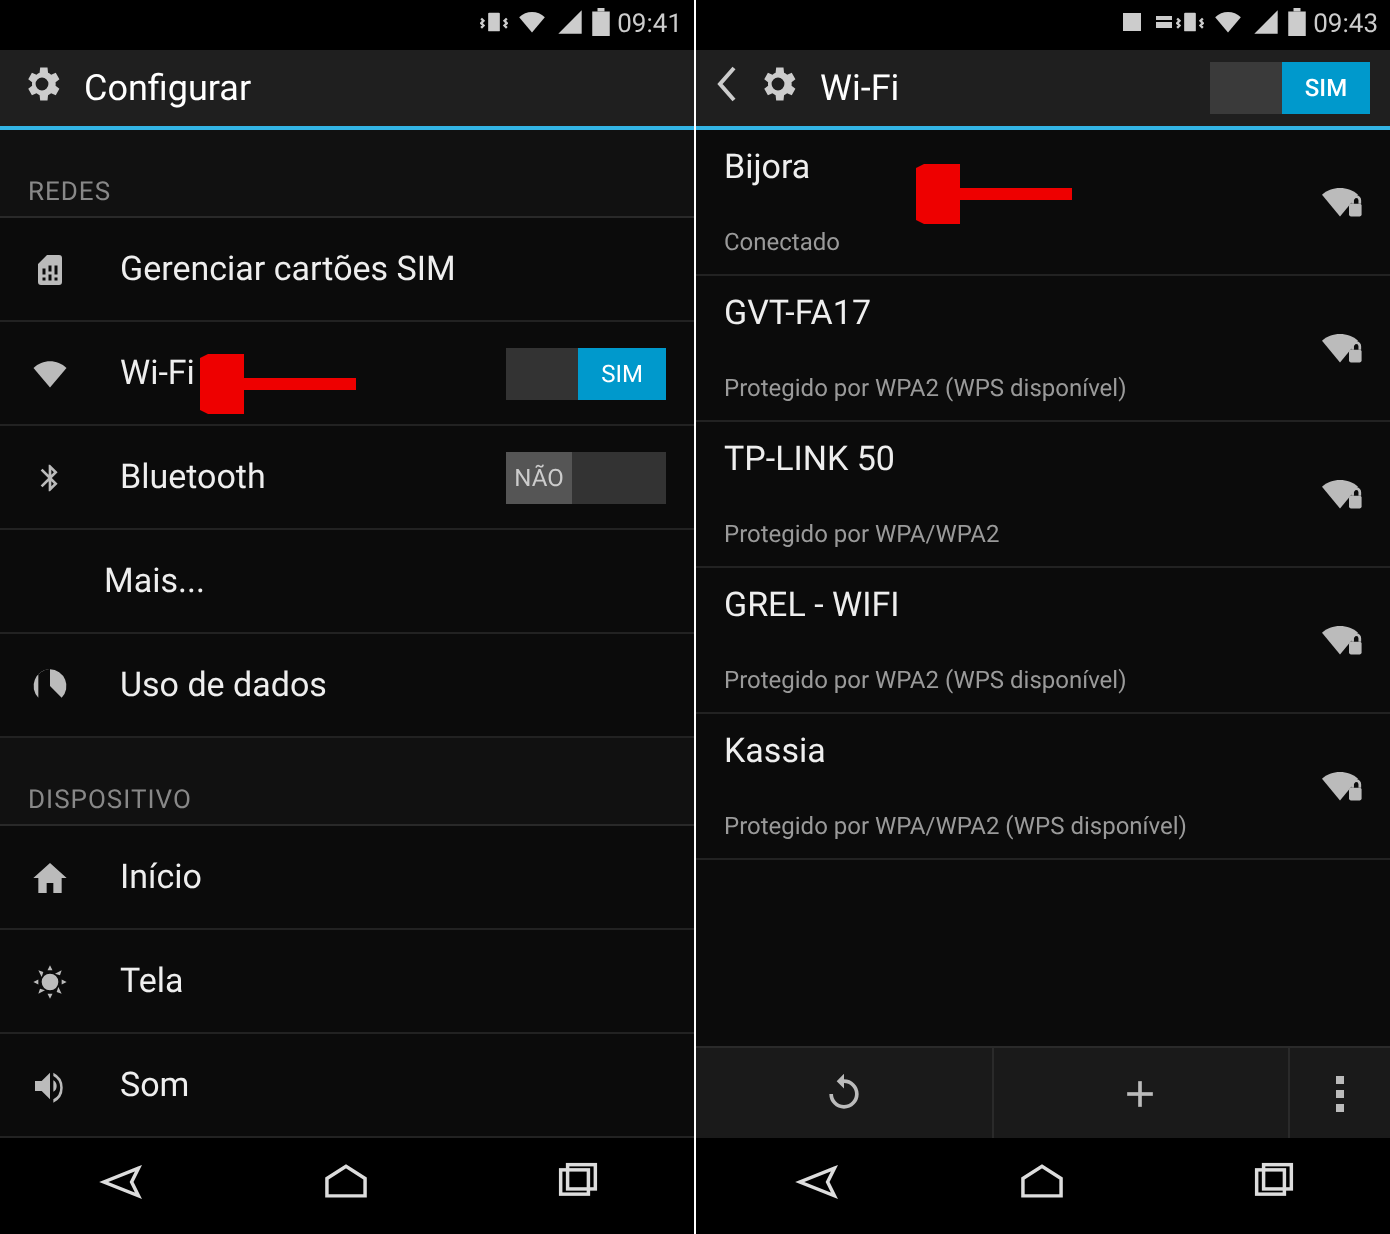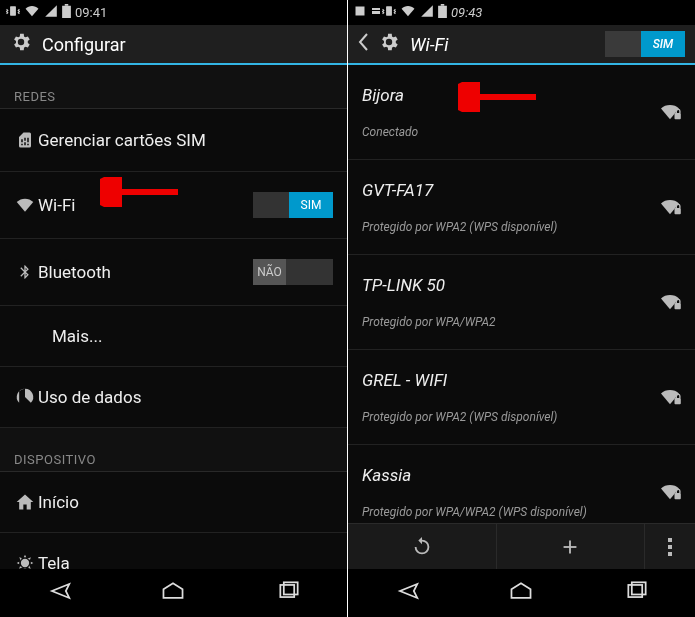--- a/index.html
+++ b/index.html
@@ -11,27 +11,27 @@
     position: relative;
   }
   .phone {
     width: 347px; height: 617px;
     background: #000;
     color: #eee;
     display: flex; flex-direction: column;
     position: relative;
     overflow: hidden;
   }
-  .phone + .phone { margin-left: 1px; font-style: italic; }
+  .phone + .phone { margin-left: 1px; }
   
   .statusbar {
     height: 25px;
     background: #000;
     display: flex; align-items: center;
-    justify-content: flex-start;
+    justify-content: flex-end;
     padding: 0 6px;
     font-size: 13px; color: #ccc;
   }
   .statusbar .left, .statusbar .right { display: flex; align-items: center; gap: 4px; }
   .statusbar svg { fill: #ccc; }
   
   .actionbar {
     height: 40px;
     background: #1f1f1f;
     display: flex; align-items: center;
@@ -63,23 +63,23 @@
     padding: 24px 14px 4px;
     background: #111;
     border-bottom: 1px solid #292929;
     letter-spacing: 0.5px;
   }
   
   .list { flex: 1; background: #0b0b0b; overflow: hidden; }
   .row {
     display: flex; align-items: center;
     min-height: 52px;
-    padding: 20px 14px;
+    padding: 9px 14px;
     border-bottom: 1px solid #222;
-    gap: 2px;
+    gap: 24px;
     position: relative;
   }
   .row.indent { padding-left: 52px; }
   .row .icon { width: 22px; display: flex; justify-content: center; }
   .row .icon svg { fill: #bbb; }
   .row .label { font-size: 17px; color: #eee; flex: 1; }
   .row .sublabel { font-size: 12px; color: #9a9a9a; margin-top: 20px; }
   .row .textcol { flex: 1; display: flex; flex-direction: column; }
   .row .tail { display: flex; align-items: center; }
   .inline-toggle {

